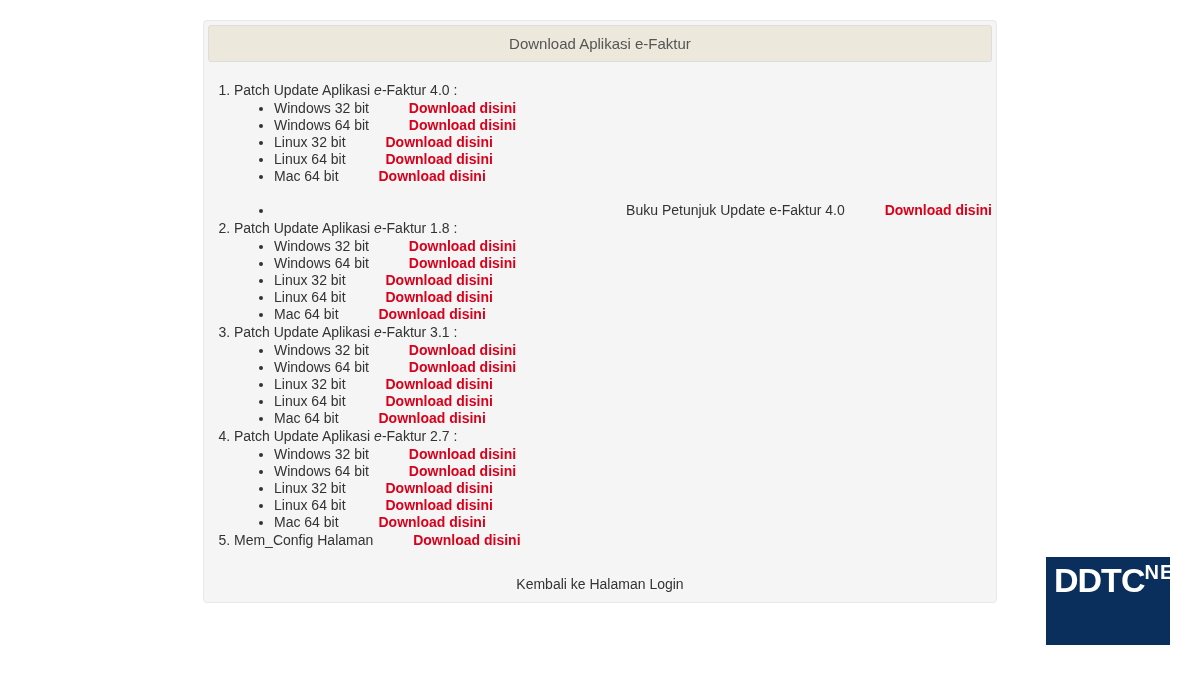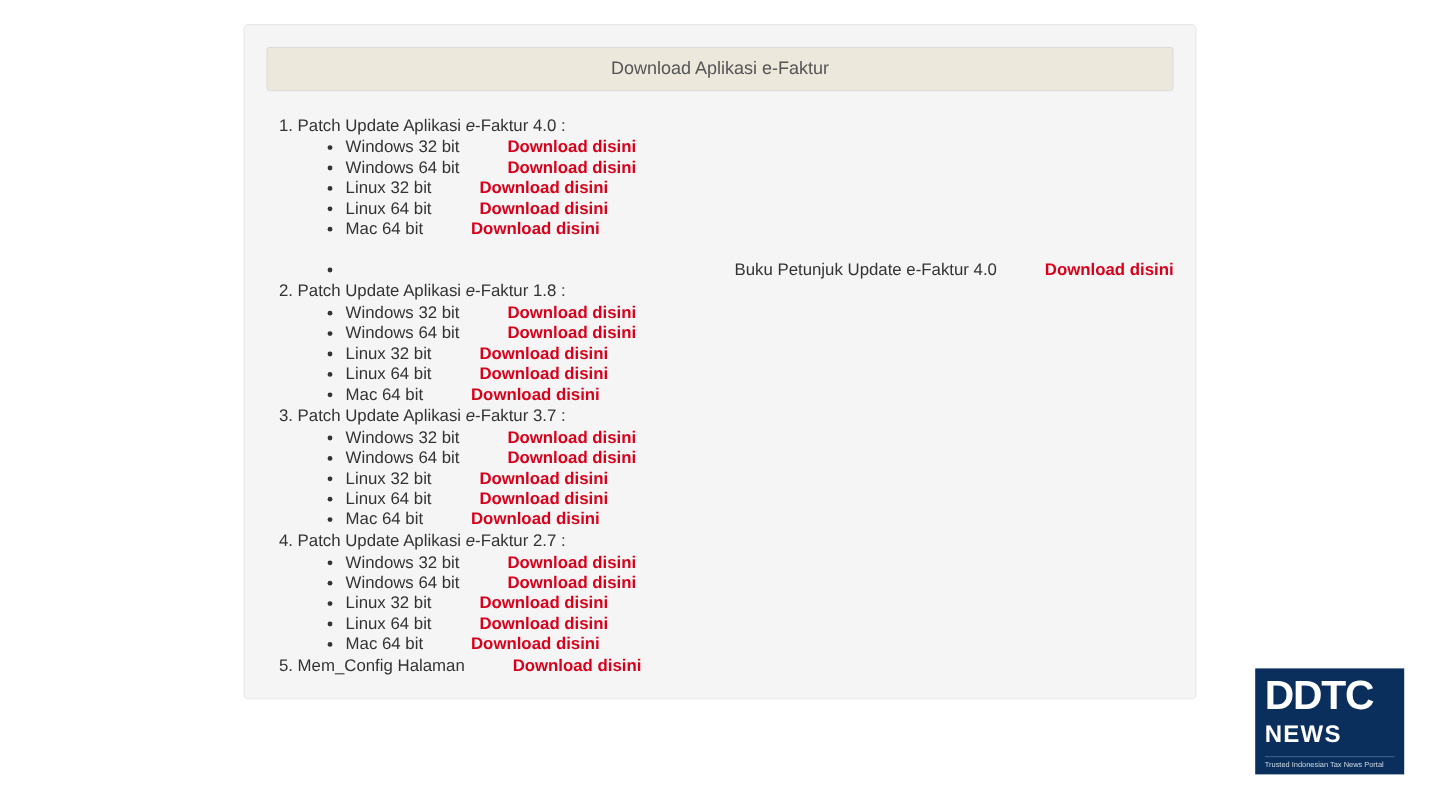--- a/index.html
+++ b/index.html
@@ -9,21 +9,21 @@
     font-family: "Helvetica Neue", Helvetica, Arial, sans-serif;
     font-size: 14px;
     color: #333;
   }
   .panel {
     width: 794px;
     margin: 20px auto 0 auto;
     background: #f5f5f5;
     border: 1px solid #e8e8e8;
     border-radius: 4px;
-    padding: 18px;
+    padding: 4px;
     box-sizing: border-box;
   }
   .panel-heading {
     background: #ece8db;
     border: 1px solid #ddd;
     border-radius: 3px;
     text-align: center;
     padding: 9px 12px;
     color: #555;
     font-size: 15px;
@@ -74,21 +74,21 @@
     right: 30px;
     bottom: 30px;
     width: 124px;
     height: 88px;
     background: #0a2f5c;
     color: #fff;
     font-family: Arial, sans-serif;
     box-sizing: border-box;
     padding: 6px 8px 4px 8px;
     display: flex;
-    flex-direction: column;
+    flex-direction: row;
     justify-content: space-between;
   }
   .brand-logo .top {
     display: flex;
     align-items: flex-start;
     line-height: 1;
   }
   .brand-logo .ddtc {
     font-size: 34px;
     font-weight: 800;
@@ -123,37 +123,40 @@
         </ul><ul class="sub-list spacer">
           <li><span>Buku Petunjuk Update e-Faktur 4.0</span> <a class="dl-link">Download disini</a></li>
         </ul></li>
       <li><span>Patch Update Aplikasi </span><em class="e">e</em><span>-Faktur 1.8 :</span><ul class="sub-list">
           <li><span>Windows 32 bit</span> <a class="dl-link">Download disini</a></li>
           <li><span>Windows 64 bit</span> <a class="dl-link">Download disini</a></li>
           <li><span>Linux 32 bit</span> <a class="dl-link">Download disini</a></li>
           <li><span>Linux 64 bit</span> <a class="dl-link">Download disini</a></li>
           <li><span>Mac 64 bit</span> <a class="dl-link">Download disini</a></li>
         </ul></li>
-      <li><span>Patch Update Aplikasi </span><em class="e">e</em><span>-Faktur 3.7 :</span><ul class="sub-list">
+      <li><span>Patch Update Aplikasi </span><em class="e">e</em><span>-Faktur 3.1 :</span><ul class="sub-list">
           <li><span>Windows 32 bit</span> <a class="dl-link">Download disini</a></li>
           <li><span>Windows 64 bit</span> <a class="dl-link">Download disini</a></li>
           <li><span>Linux 32 bit</span> <a class="dl-link">Download disini</a></li>
           <li><span>Linux 64 bit</span> <a class="dl-link">Download disini</a></li>
           <li><span>Mac 64 bit</span> <a class="dl-link">Download disini</a></li>
         </ul></li>
       <li><span>Patch Update Aplikasi </span><em class="e">e</em><span>-Faktur 2.7 :</span><ul class="sub-list">
           <li><span>Windows 32 bit</span> <a class="dl-link">Download disini</a></li>
           <li><span>Windows 64 bit</span> <a class="dl-link">Download disini</a></li>
           <li><span>Linux 32 bit</span> <a class="dl-link">Download disini</a></li>
           <li><span>Linux 64 bit</span> <a class="dl-link">Download disini</a></li>
           <li><span>Mac 64 bit</span> <a class="dl-link">Download disini</a></li>
         </ul></li>
       <li><span>Mem_Config Halaman</span> <a class="dl-link">Download disini</a></li>
     </ol>
 
+  <div class="footer-link">
+    <a>Kembali ke Halaman Login</a>
+  </div>
 </div>
 
 <div class="brand-logo">
   <div class="top">
     <span class="ddtc">DDTC</span>
   </div>
   <div class="newslabel">NEWS</div>
   <div class="tagline">Trusted Indonesian Tax News Portal</div>
 </div>
 

